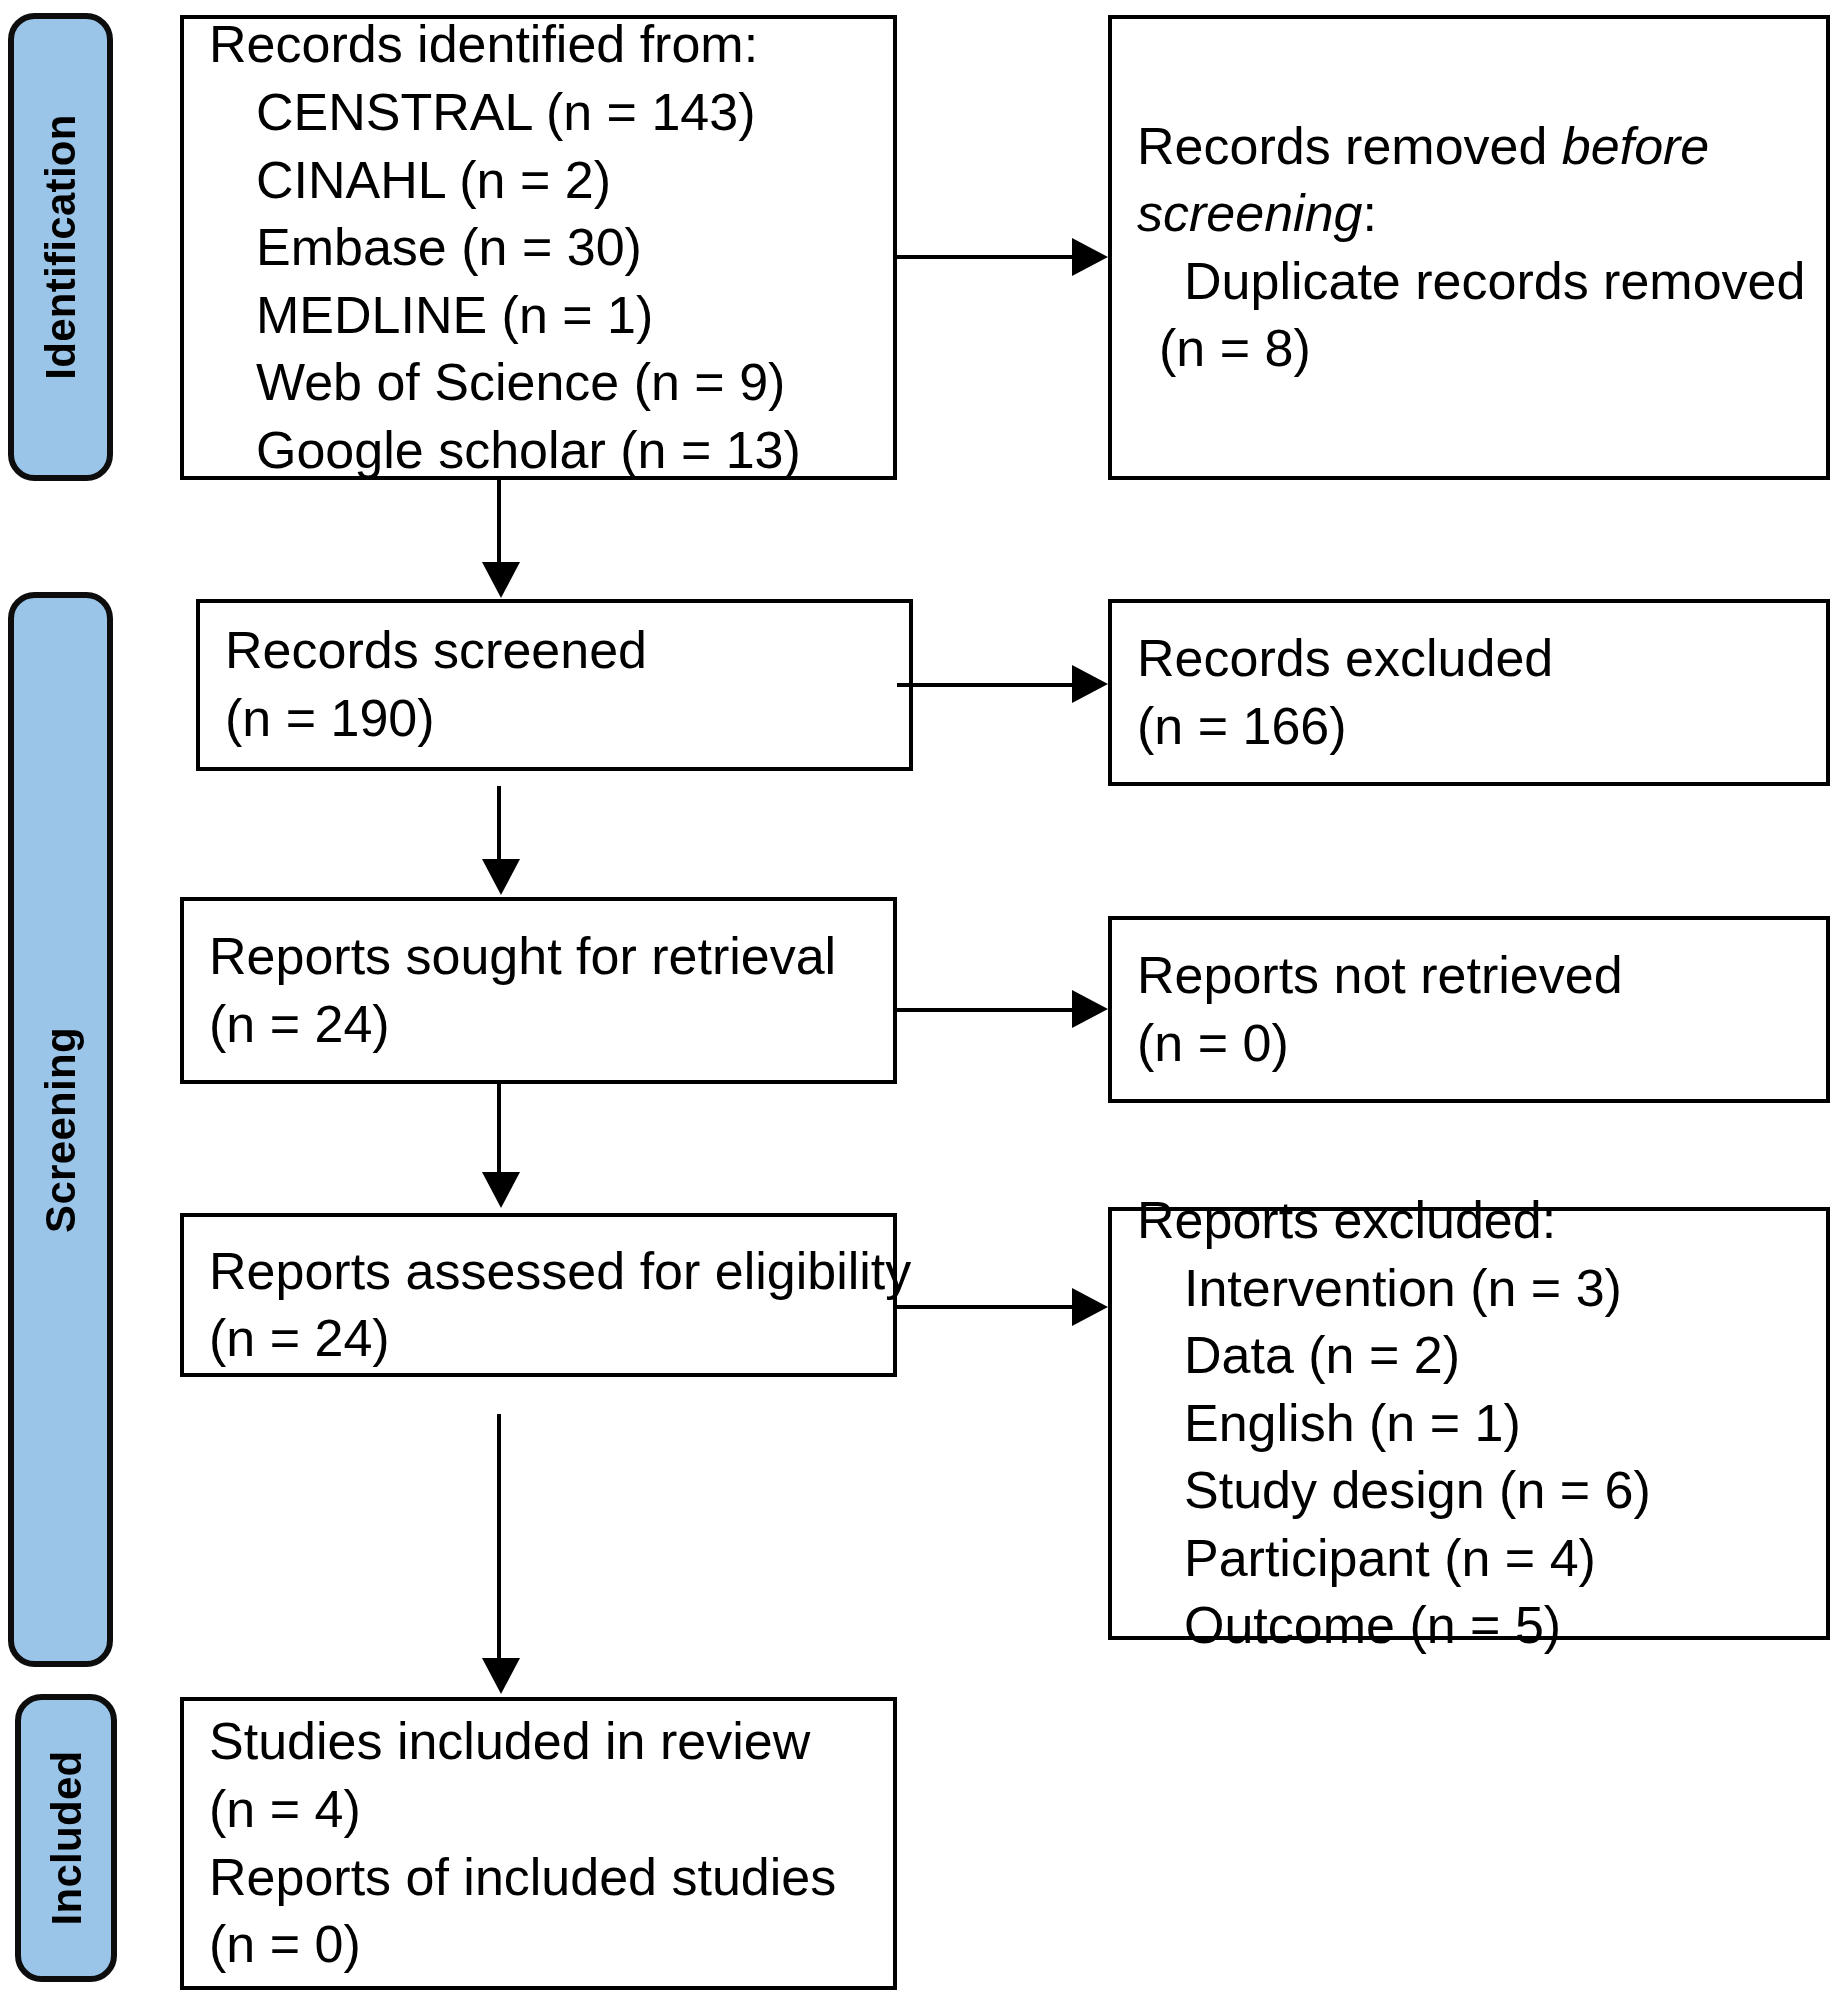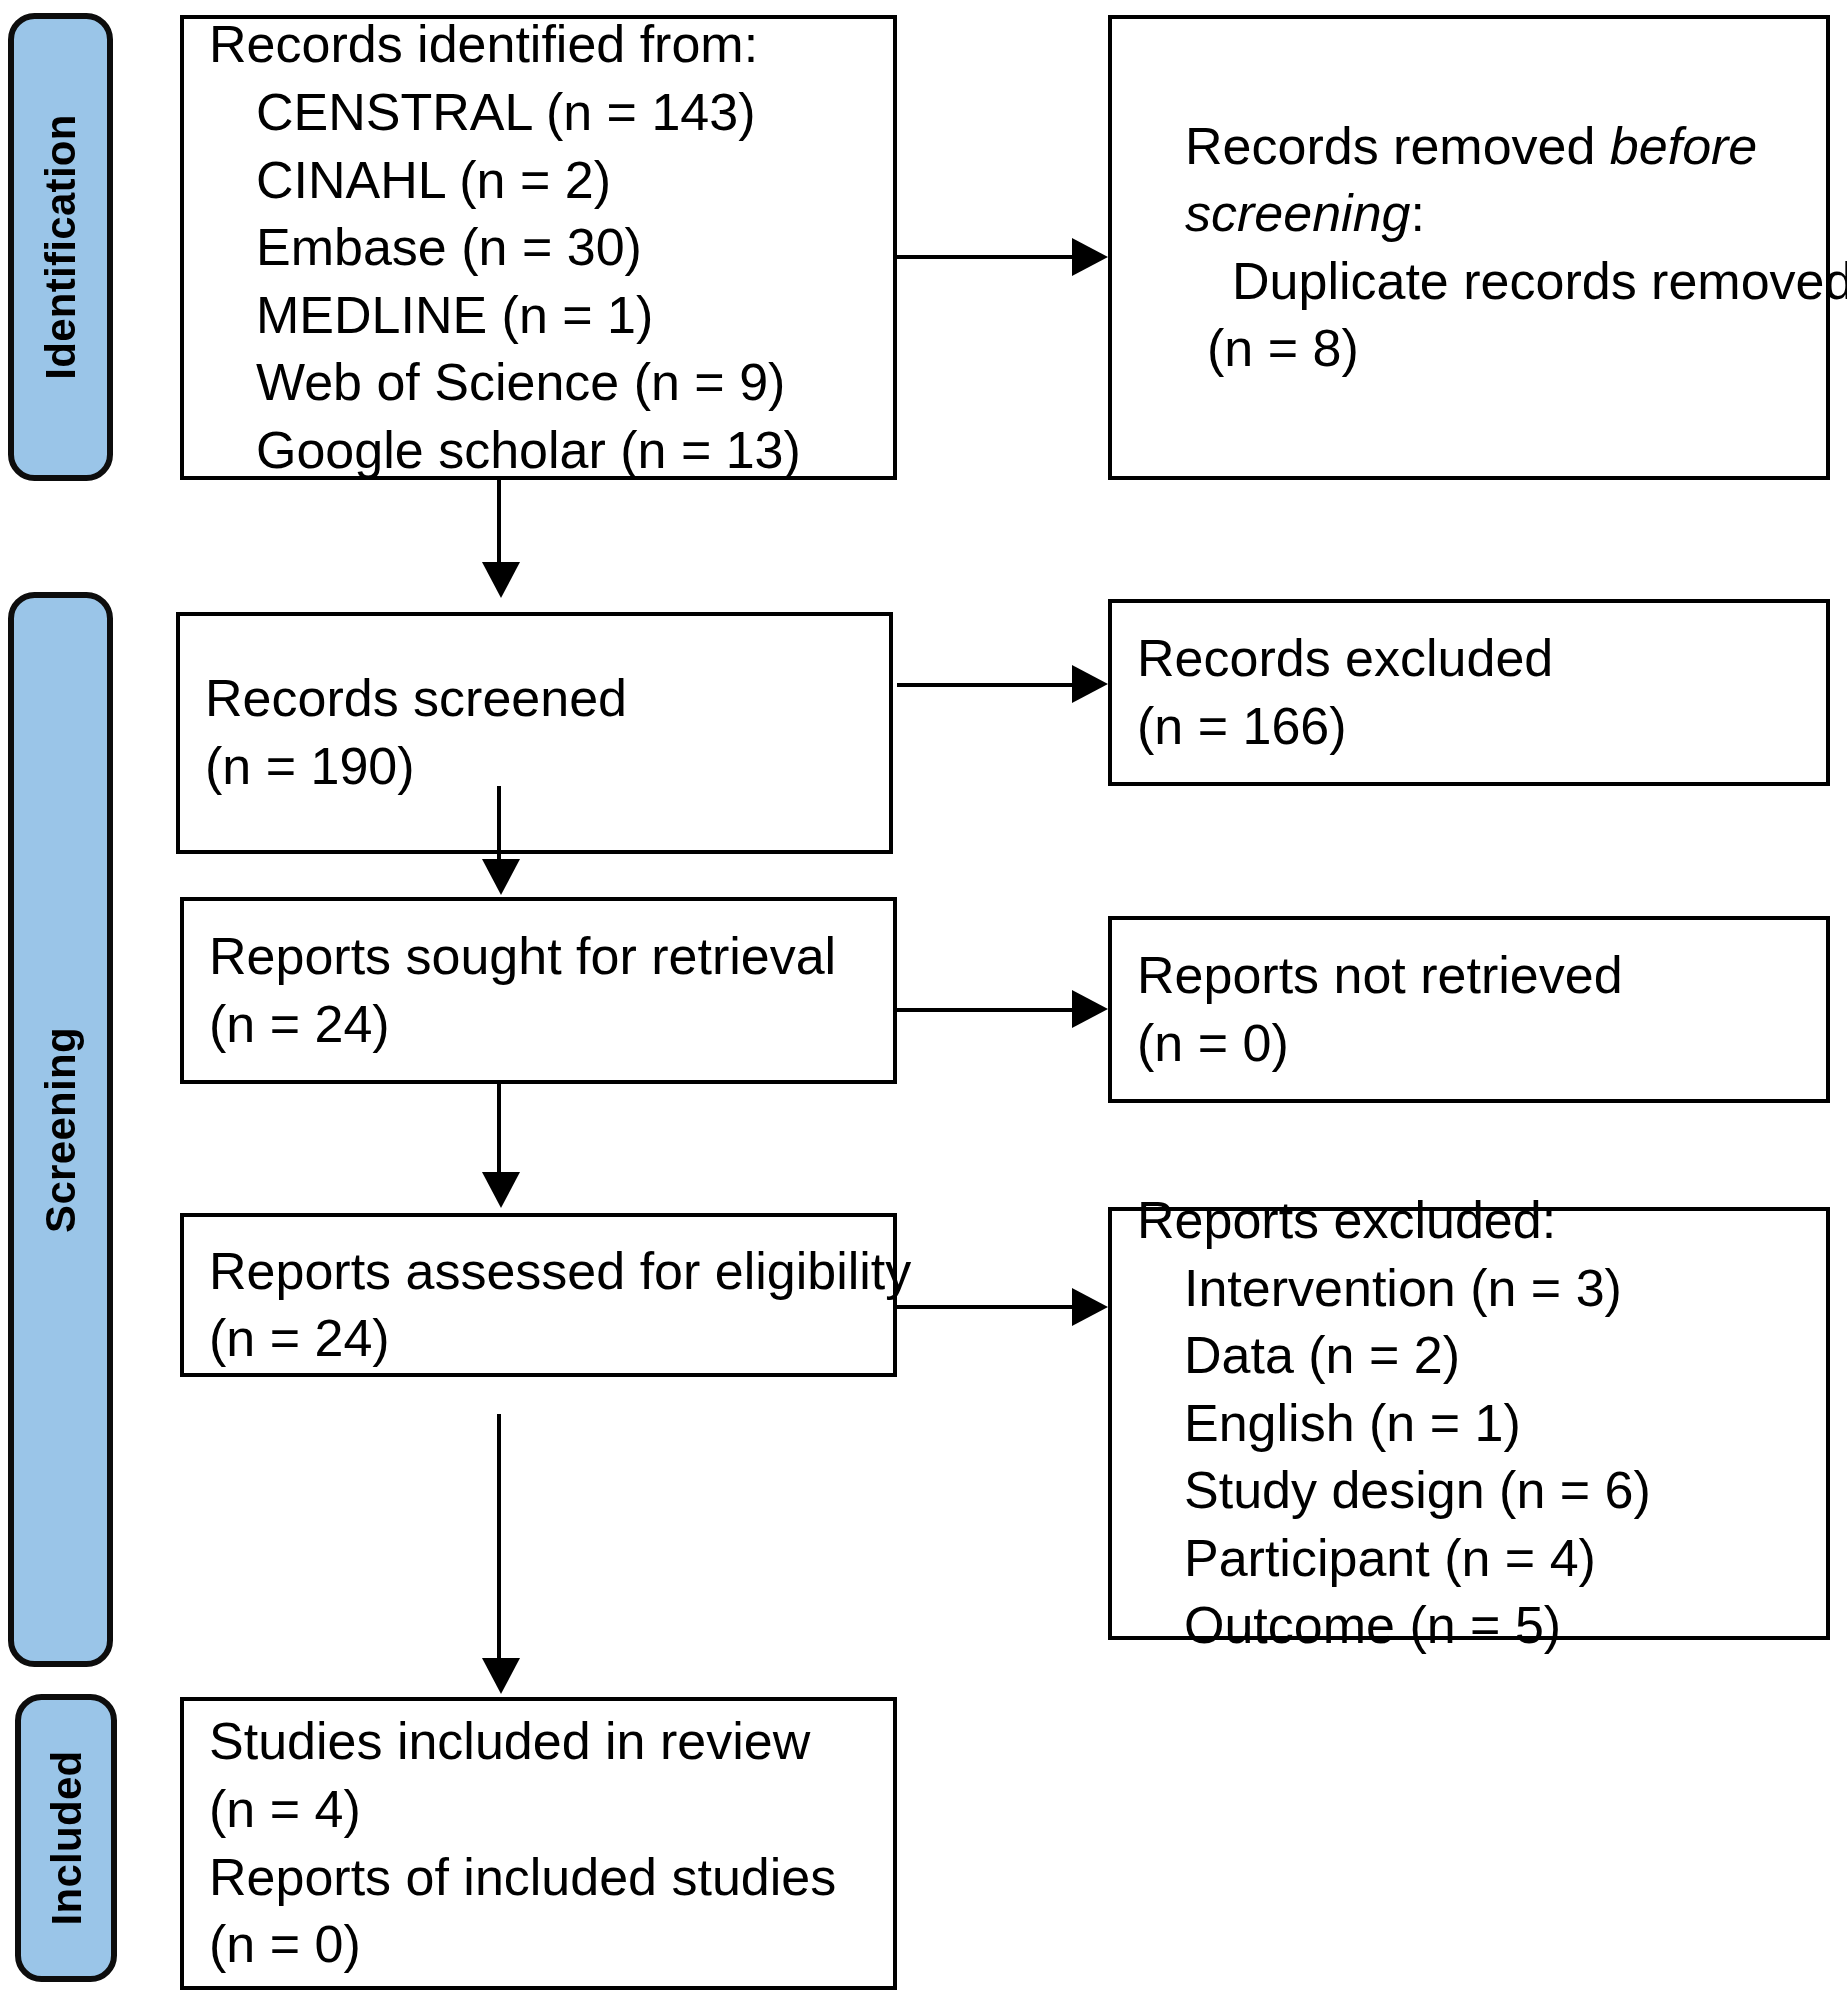--- a/index.html
+++ b/index.html
@@ -118,37 +118,37 @@
       <span class="line">Records identified from:</span>
       <span class="line indent">CENSTRAL (n = 143)</span>
       <span class="line indent">CINAHL (n = 2)</span>
       <span class="line indent">Embase (n = 30)</span>
       <span class="line indent">MEDLINE (n = 1)</span>
       <span class="line indent">Web of Science (n = 9)</span>
       <span class="line indent">Google scholar (n = 13)</span>
     </div>
   </div>
 
-  <div class="flowbox" style="left:1108px; top:15.4px; width:722px; height:465px;padding-left:48px;">
+  <div class="flowbox" style="left:1108px; top:15.4px; width:722px; height:465px;">
     <div class="box-text">
       <span class="line" style="white-space:normal;">
         <span>Records removed </span><em>before screening</em><span>:</span>
       </span>
       <span class="line indent">Duplicate records removed</span>
       <span class="line indent" style="padding-left:22px;">(n = 8)</span>
     </div>
   </div>
 
   <div class="h-line" style="left:897px; top:255px; width:179px;"></div>
   <div class="arrow-right" style="left:1072px; top:238px;"></div>
 
   <div class="v-line" style="left:497px; top:480px; width:4.2px; height:85px;"></div>
   <div class="arrow-down" style="left:482px; top:562px;"></div>
 
-  <div class="flowbox" style="left:176px; top:599px; width:717px; height:242px;margin-top:13px;">
+  <div class="flowbox" style="left:196px; top:599px; width:717px; height:172px;">
     <div class="box-text">
       <span class="line">Records screened</span>
       <span class="line">(n = 190)</span>
     </div>
   </div>
 
   <div class="flowbox" style="left:1108px; top:599px; width:722px; height:187px;">
     <div class="box-text">
       <span class="line">Records excluded</span>
       <span class="line">(n = 166)</span>

